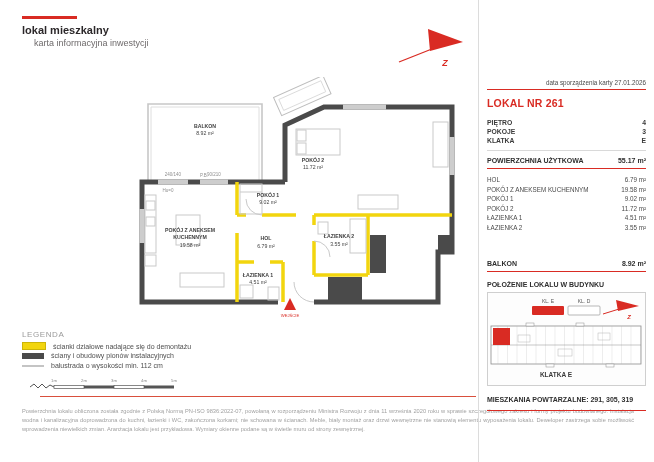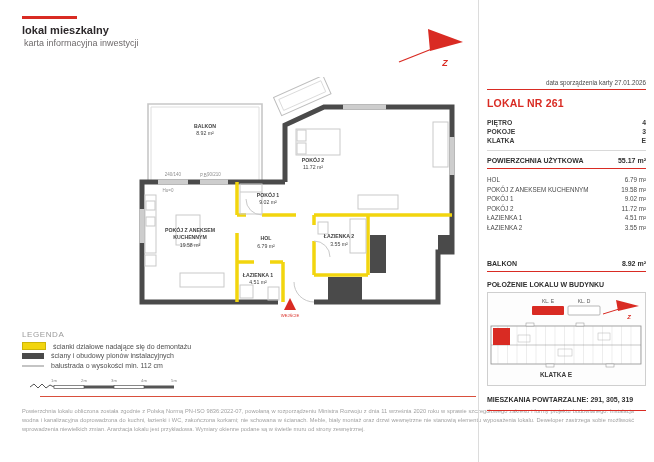--- a/index.html
+++ b/index.html
@@ -2,21 +2,21 @@
 <html><head>
 <meta charset="utf-8">
 <style>
   html,body{margin:0;padding:0;background:#fff;}
   .page{position:relative;width:654px;height:462px;background:#fff;overflow:hidden;
         font-family:"Liberation Sans","DejaVu Sans",sans-serif;color:#3a3a3a;}
   .abs{position:absolute;}
   
   .brand-rule{left:22px;top:16px;width:55px;height:2.5px;background:#d92b23;}
   .brand-title{left:22px;top:24px;font-size:11px;font-weight:bold;color:#2c282a;}
-  .brand-sub{left:24px;top:38px;font-size:9px;color:#6e6a6b;}
+  .brand-sub{left:34px;top:38px;font-size:9px;color:#6e6a6b;}
   
   .vdiv{left:478px;top:0;width:1px;height:462px;background:#dcdcdc;}
   
   .p-row{left:487px;width:159px;display:flex;justify-content:space-between;align-items:baseline;}
   .p-date{left:487px;top:79px;width:159px;text-align:right;font-size:6.3px;color:#4a4a4a;}
   .redline{left:487px;width:159px;height:1.4px;background:#d92b23;}
   .grayline{left:487px;width:159px;height:1px;background:#d9d9d9;}
   .lokal-title{left:487px;top:97px;font-size:10.5px;font-weight:bold;color:#d92b23;letter-spacing:.2px;}
   .fact{font-size:6.8px;font-weight:bold;color:#3a3a3a;}
   .arearow{font-size:7px;font-weight:bold;color:#2f2f2f;}

